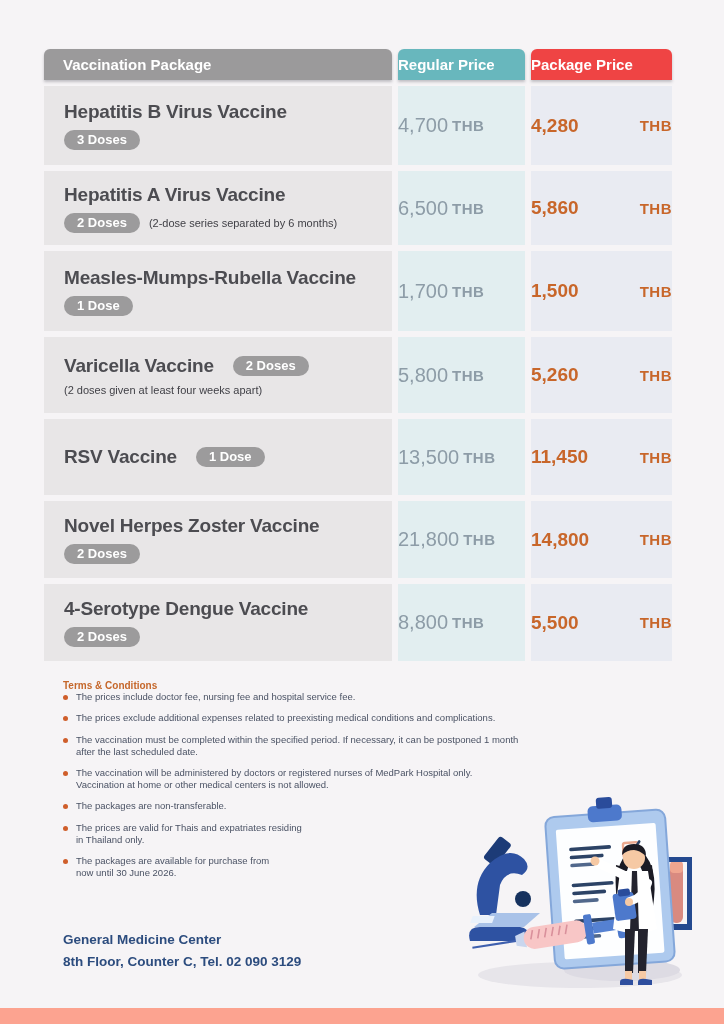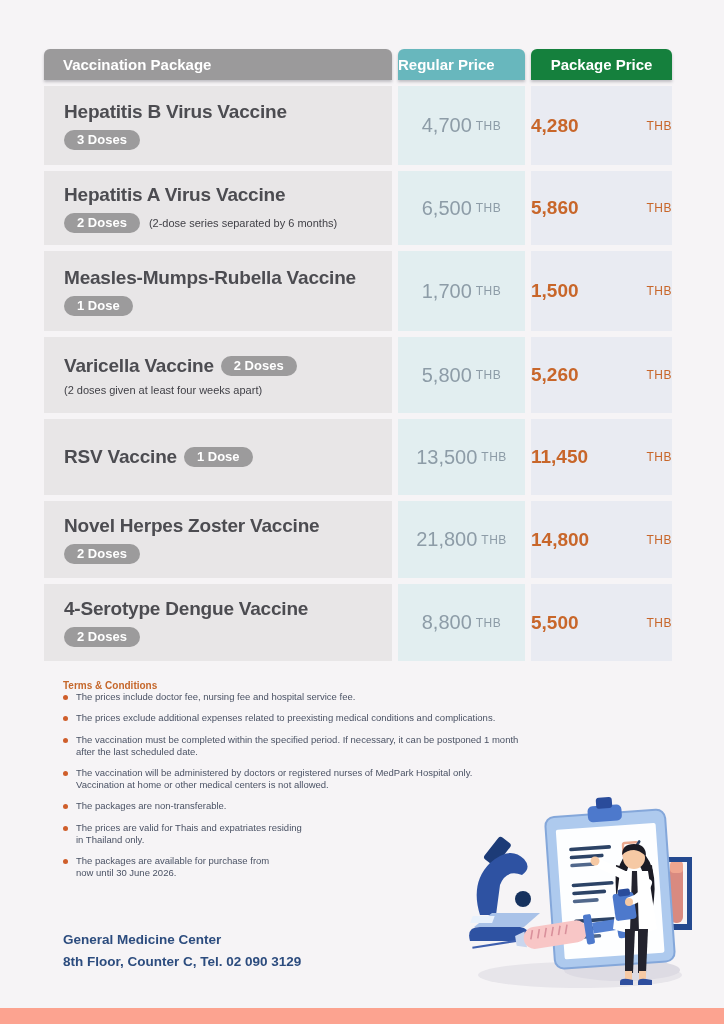--- a/index.html
+++ b/index.html
@@ -21,47 +21,47 @@
     gap:6px;
   }
   .hdr{
     color:#fff; font-weight:bold; font-size:15px;
     display:flex; align-items:center;
     border-radius:6px 6px 0 0;
     box-shadow:0 2px 3px rgba(90,90,100,.35);
   }
   .hdr-pkgname{ background:#9b9a9b; padding-left:19px; }
   .hdr-regular{ background:#68b7bd; justify-content:flex-start; }
-  .hdr-package{ background:#15803d; justify-content:center; }
+  .hdr-package{ background:#ef4444; justify-content:flex-start; }
 
   .cell-name{
     background:#e8e6e7;
     display:flex; flex-direction:column; justify-content:center;
     padding-left:20px; gap:7px;
   }
   .vname{ font-size:19px; font-weight:bold; color:#4c4c51; letter-spacing:-.2px; }
-  .name-line{ display:flex; align-items:center; gap:7px; }
+  .name-line{ display:flex; align-items:center; gap:19px; }
   .badge-line{ display:flex; align-items:center; gap:9px; }
   .badge{
     background:#9c9b9c; color:#fff; font-weight:bold; font-size:13px;
     padding:2px 13px 3px; border-radius:14px; white-space:nowrap; width:max-content;text-align:right;
   }
   .note{ font-size:11px; color:#414147; }
 
   .cell-reg{
     background:#e2eef0;
-    display:flex; align-items:center; justify-content:center;
+    display:flex; align-items:center; 
   }
   .cell-pkg{
     background:#e9ebf2;
     display:flex; align-items:center; justify-content:space-between;
   }
   .price-reg{ font-size:20px; color:#8d9ca7; }
   .price-pkg{ font-size:19px; font-weight:bold; color:#c8662a; }
-  .thb{ font-size:12px; font-weight:normal; letter-spacing:.5px; margin-left:4px; }
+  .thb{ font-size:15px; font-weight:bold; letter-spacing:.5px; margin-left:4px; }
   .cell-reg .thb{ color:#8d9ca7; }
   .cell-pkg .thb{ color:#c8662a; }
 
   
   .terms{ position:absolute; left:63px; top:680px; width:600px; }
   .terms-title{ color:#c5672b; font-weight:bold; font-size:10px; margin-bottom:0; }
   .bullet{ display:flex; gap:8px; margin-bottom:9.5px; }
   .dot{ width:5px; height:5px; border-radius:50%; background:#cf5e2b; margin-top:4px; flex:0 0 auto; }
   .btext{ font-size:9.5px; color:#4a5264; line-height:1.25; white-space:pre-line; }
 

